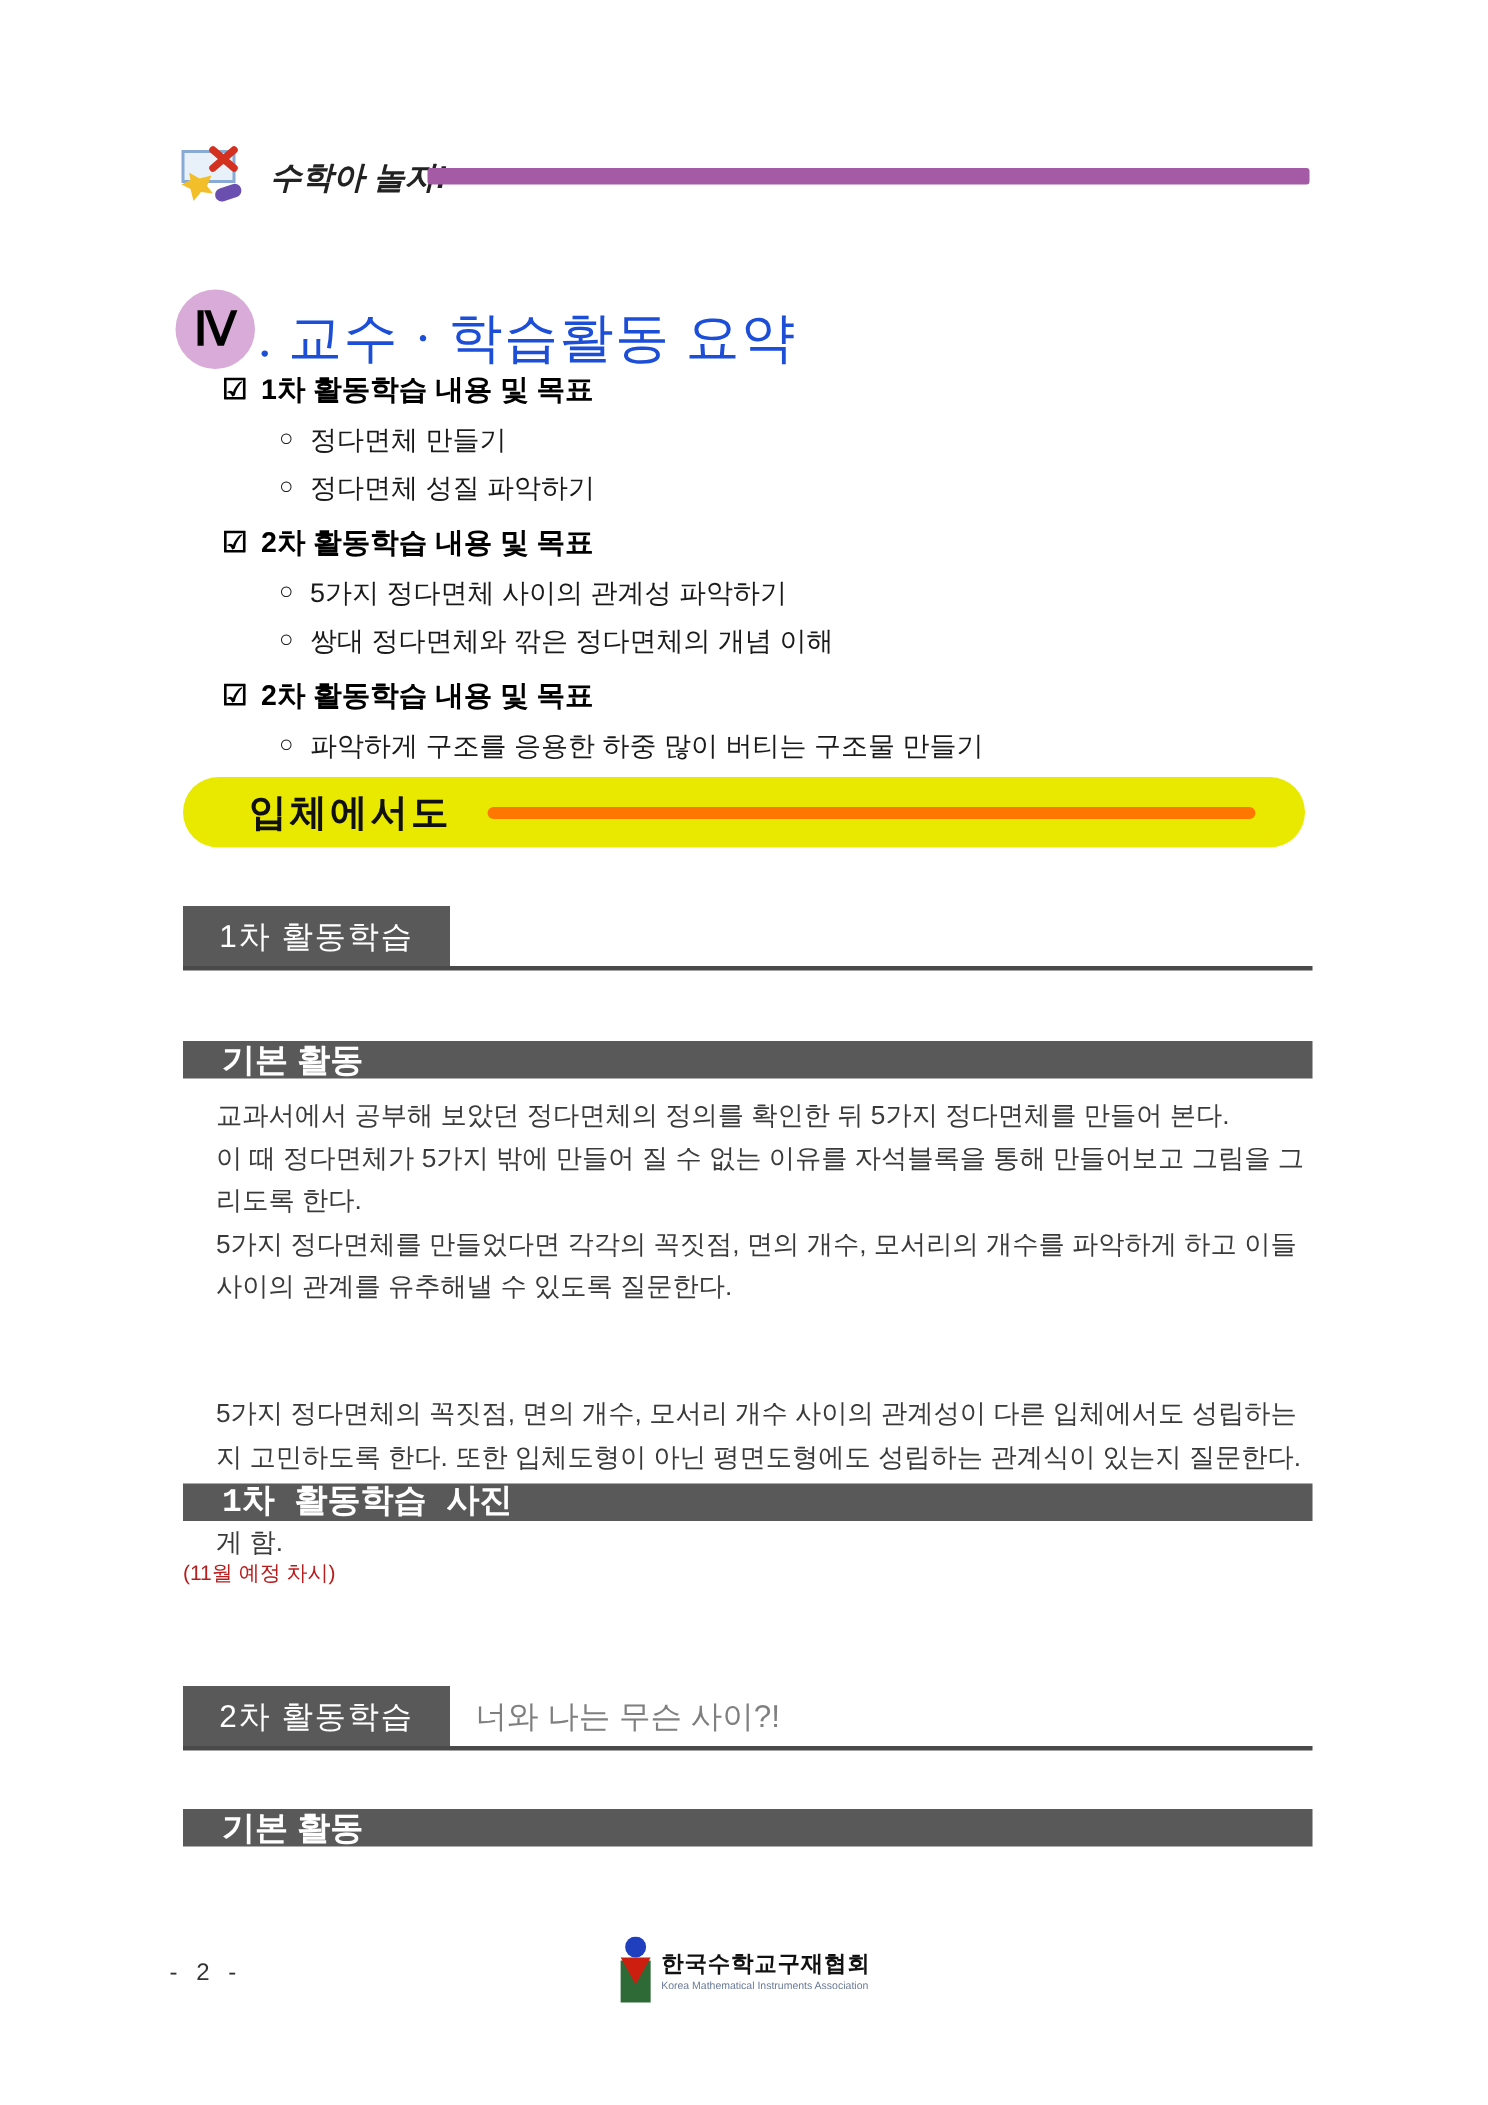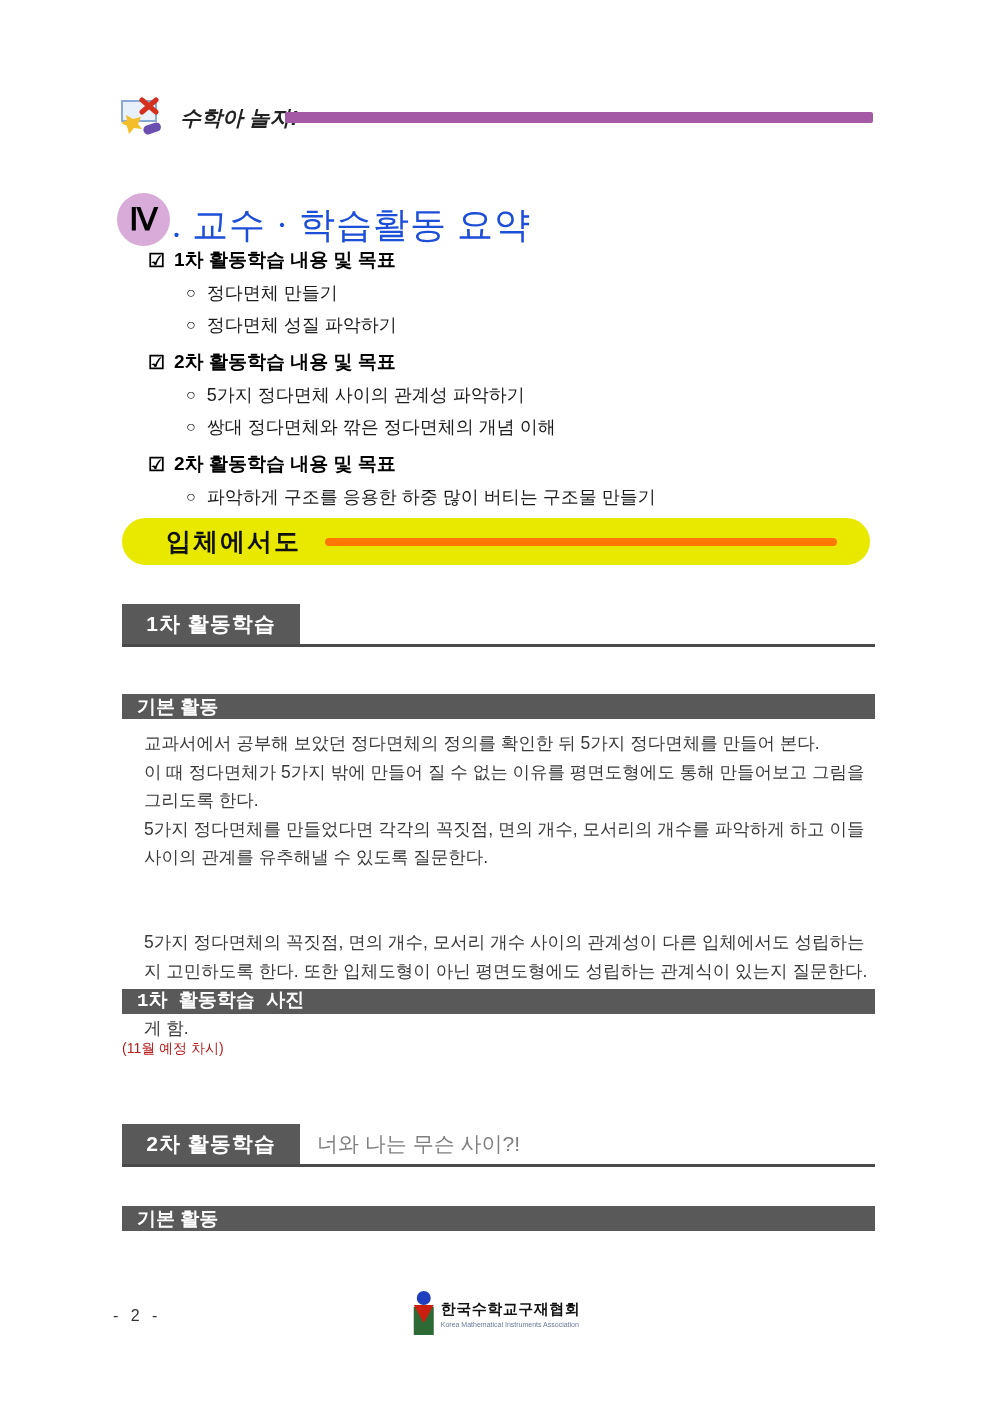--- a/index.html
+++ b/index.html
@@ -66,33 +66,33 @@
   
   .sec-row {
     position: absolute; left: 122px; width: 753px; height: 43px;
     border-bottom: 3px solid var(--underline-gray, #4A4A4A);
     display: flex; align-items: stretch; background: #fff;
   }
   .sec1 { top: 604px; }
   .sec2 { top: 1124px; }
   .sec-badge {
     width: 178px; background: var(--bar-gray, #595959); color: #fff;
-    font-size: 21px; font-weight: bold; letter-spacing: 1px;
+    font-size: 21px; font-weight: normal; letter-spacing: 1px;
     display: flex; align-items: center; justify-content: center;
   }
   .sec-sub {
     color: var(--subtitle-gray, #7F7F7F); font-size: 21px;
     display: flex; align-items: center; margin-left: 17px;
   }
 
   
   .label-bar {
     position: absolute; left: 122px; width: 753px; height: 25px;
     background: var(--bar-gray, #595959); color: #ffffff;
-    font-size: 19px; font-weight: bold; line-height: 25px; padding-left: 15px;
+    font-size: 22px; font-weight: bold; line-height: 25px; padding-left: 26px;
   }
   .bar-basic1 { top: 694px; }
   .bar-deep   { top: 893px; }
   .bar-photo  { top: 989px; font-family: Liberation Mono, monospace; }
   .bar-basic2 { top: 1206px; }
 
   
   .body-text { position: absolute; left: 122px; width: 753px; font-size: 17.5px; line-height: 28.5px; color: #3a3a3a; }
   .body-text p { margin: 0; padding-left: 22px; }
   .text-basic1 { top: 729px; }
@@ -178,21 +178,21 @@
     <span class="banner-line"></span>
   </div>
 
   <div class="sec-row sec1">
     <div class="sec-badge">1차 활동학습</div>
   </div>
 
   <div class="label-bar bar-basic1">기본 활동</div>
   <div class="body-text text-basic1">
     <p>교과서에서 공부해 보았던 정다면체의 정의를 확인한 뒤 5가지 정다면체를 만들어 본다.</p>
-    <p>이 때 정다면체가 5가지 밖에 만들어 질 수 없는 이유를 평면도형에도 통해 만들어보고 그림을 그리도록 한다.</p>
+    <p>이 때 정다면체가 5가지 밖에 만들어 질 수 없는 이유를 자석블록을 통해 만들어보고 그림을 그리도록 한다.</p>
     <p>5가지 정다면체를 만들었다면 각각의 꼭짓점, 면의 개수, 모서리의 개수를 파악하게 하고 이들 사이의 관계를 유추해낼 수 있도록 질문한다.</p>
   </div>
 
   <div class="body-text text-deep">
     <p>5가지 정다면체의 꼭짓점, 면의 개수, 모서리 개수 사이의 관계성이 다른 입체에서도 성립하는지 고민하도록 한다. 또한 입체도형이 아닌 평면도형에도 성립하는 관계식이 있는지 질문한다.</p>
     <p>정다면체의 꼭짓점, 면의 개수, 모서리 개수 사이의 관계성을 설명해 줄 수 있는 정보를 찾아보게 함.</p>
   </div>
 
   <div class="label-bar bar-photo">1차 활동학습 사진</div>
   <div class="photo-note">(11월 예정 차시)</div>

